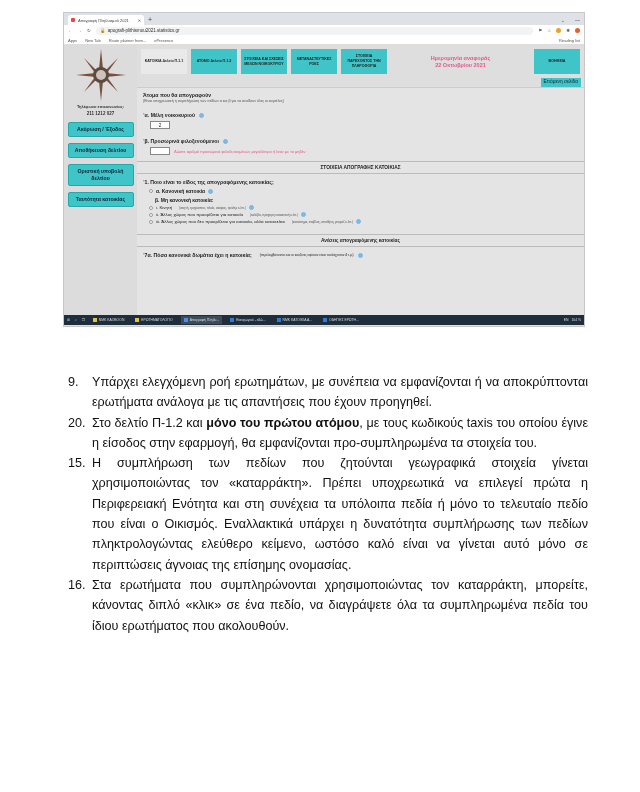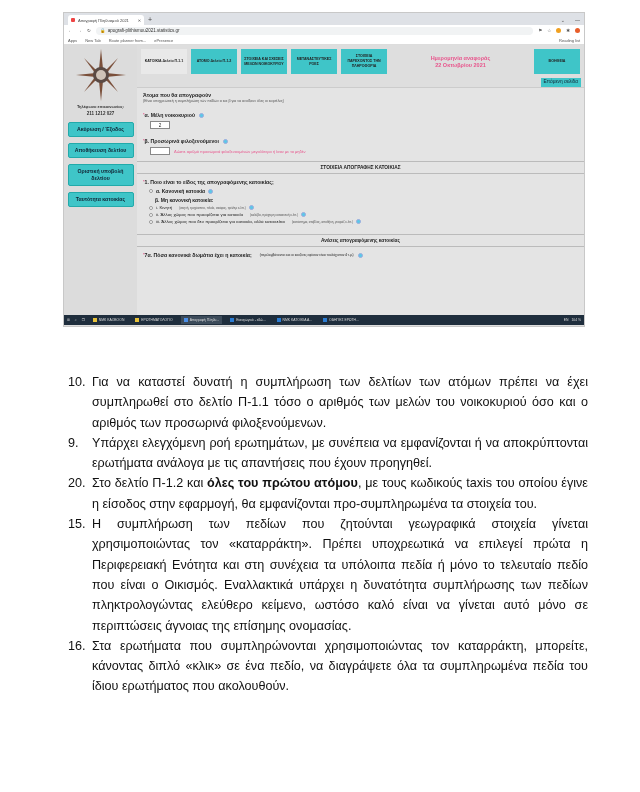--- a/index.html
+++ b/index.html
@@ -228,30 +228,26 @@
     <div class="tray">
       <span>EN</span>
       <span>104 %</span>
     </div>
   </div>
 </div>
 
 <div id="doc">
   <ol id="doc-list">
       <li>
-        <span class="num">10.</span>
-        <span class="txt">Για να καταστεί δυνατή η συμπλήρωση των δελτίων των ατόμων πρέπει να έχει συμπληρωθεί στο δελτίο Π-1.1 τόσο ο αριθμός των μελών του νοικοκυριού όσο και ο αριθμός των προσωρινά φιλοξενούμενων.</span>
-      </li>
-      <li>
         <span class="num">9.</span>
         <span class="txt">Υπάρχει ελεγχόμενη ροή ερωτημάτων, με συνέπεια να εμφανίζονται ή να αποκρύπτονται ερωτήματα ανάλογα με τις απαντήσεις που έχουν προηγηθεί.</span>
       </li>
       <li>
         <span class="num">20.</span>
-        <span class="txt">Στο δελτίο Π-1.2  και <b>όλες του πρώτου ατόμου</b>, με τους κωδικούς taxis του οποίου έγινε η είσοδος στην εφαρμογή, θα εμφανίζονται προ-συμπληρωμένα τα στοιχεία του.</span>
+        <span class="txt">Στο δελτίο Π-1.2  και <b>μόνο του πρώτου ατόμου</b>, με τους κωδικούς taxis του οποίου έγινε η είσοδος στην εφαρμογή, θα εμφανίζονται προ-συμπληρωμένα τα στοιχεία του.</span>
       </li>
       <li>
         <span class="num">15.</span>
         <span class="txt">Η συμπλήρωση των πεδίων που ζητούνται γεωγραφικά στοιχεία γίνεται χρησιμοποιώντας τον «καταρράκτη». Πρέπει υποχρεωτικά να επιλεγεί πρώτα η Περιφερειακή Ενότητα και στη συνέχεια τα υπόλοιπα πεδία ή μόνο το τελευταίο πεδίο που είναι ο Οικισμός. Εναλλακτικά υπάρχει η δυνατότητα συμπλήρωσης των πεδίων πληκτρολογώντας ελεύθερο κείμενο, ωστόσο καλό είναι να γίνεται αυτό μόνο σε περιπτώσεις άγνοιας της επίσημης ονομασίας.</span>
       </li>
       <li>
         <span class="num">16.</span>
         <span class="txt">Στα ερωτήματα που συμπληρώνονται χρησιμοποιώντας τον καταρράκτη, μπορείτε, κάνοντας διπλό «κλικ» σε ένα πεδίο,  να διαγράψετε όλα τα συμπληρωμένα πεδία του ίδιου ερωτήματος που ακολουθούν.</span>
       </li>
     </ol>

